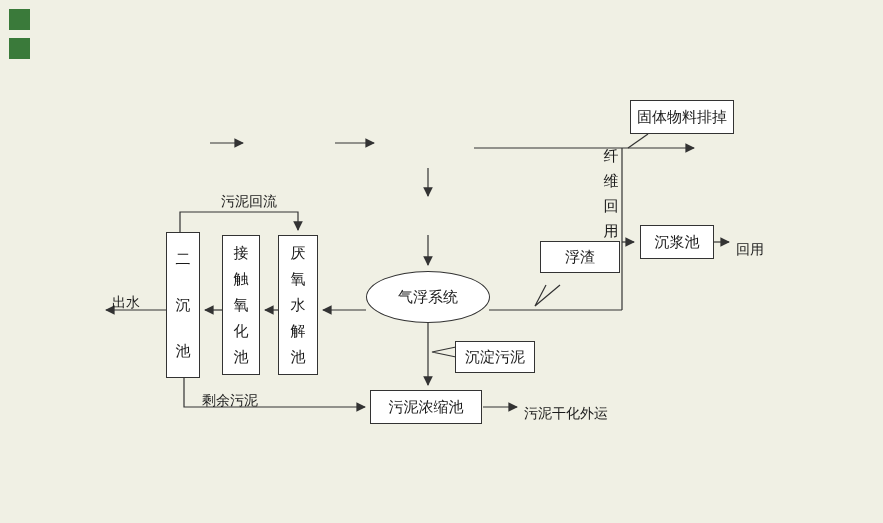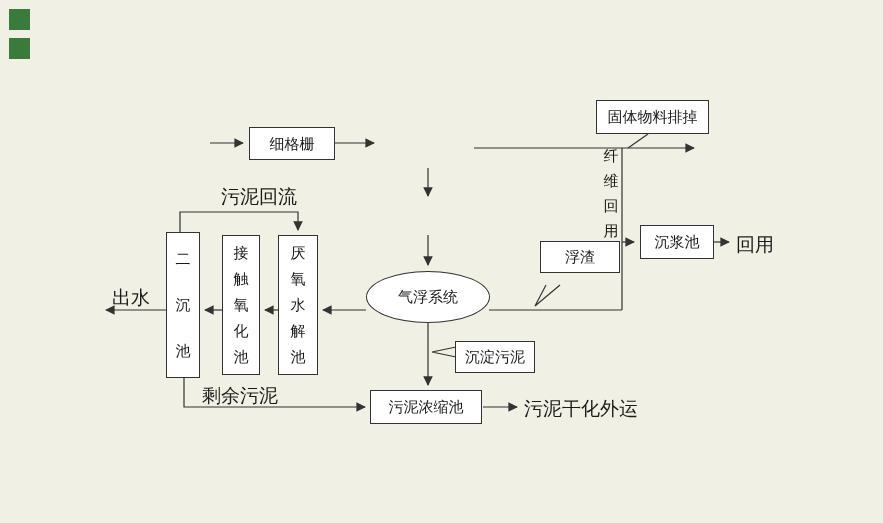--- a/index.html
+++ b/index.html
@@ -40,22 +40,23 @@
   }
   .node.ellipse{border-radius:50%;}
   .vtext{
     display:inline-block;width:1em;
     word-break:break-all;overflow-wrap:anywhere;
   }
   .lh26{line-height:26px;}
   .lh46{line-height:46px;}
   .flabel{
     position:absolute;
-    font-size:19px;line-height:1.2;
+    font-size:14px;line-height:1.2;
     white-space:nowrap;
+    margin-top:7px;
   }
   .vlabel{
     position:absolute;
     font-size:15px;
     width:18px;line-height:25px;
     word-break:break-all;overflow-wrap:anywhere;
     text-align:center;white-space:normal;
   }
 </style>
 </head>
@@ -108,26 +109,23 @@
     <line x1="428" y1="323" x2="428" y2="385" marker-end="url(#ah)"></line>
 
     <line x1="483" y1="407" x2="517" y2="407" marker-end="url(#ah)"></line>
 
     <polyline points="546,285 535,306 560,285"></polyline>
 
     <polyline points="456,347 432,352 456,357"></polyline>
   </svg>
 
 
-  <div class="node" style="left:249px;top:127px;width:86px;height:33px">
-    <span>细格栅</span>
-  </div>
 
 
-  <div class="node" style="left:596px;top:100px;width:113px;height:34px">
+  <div class="node" style="left:630px;top:100px;width:104px;height:34px">
     <span>固体物料排掉</span>
   </div>
 
 
   <div class="node" style="left:640px;top:225px;width:74px;height:34px">
     <span>沉浆池</span>
   </div>
 
   <div class="node ellipse" style="left:366px;top:271px;width:124px;height:52px">
     <span>气浮系统</span>

